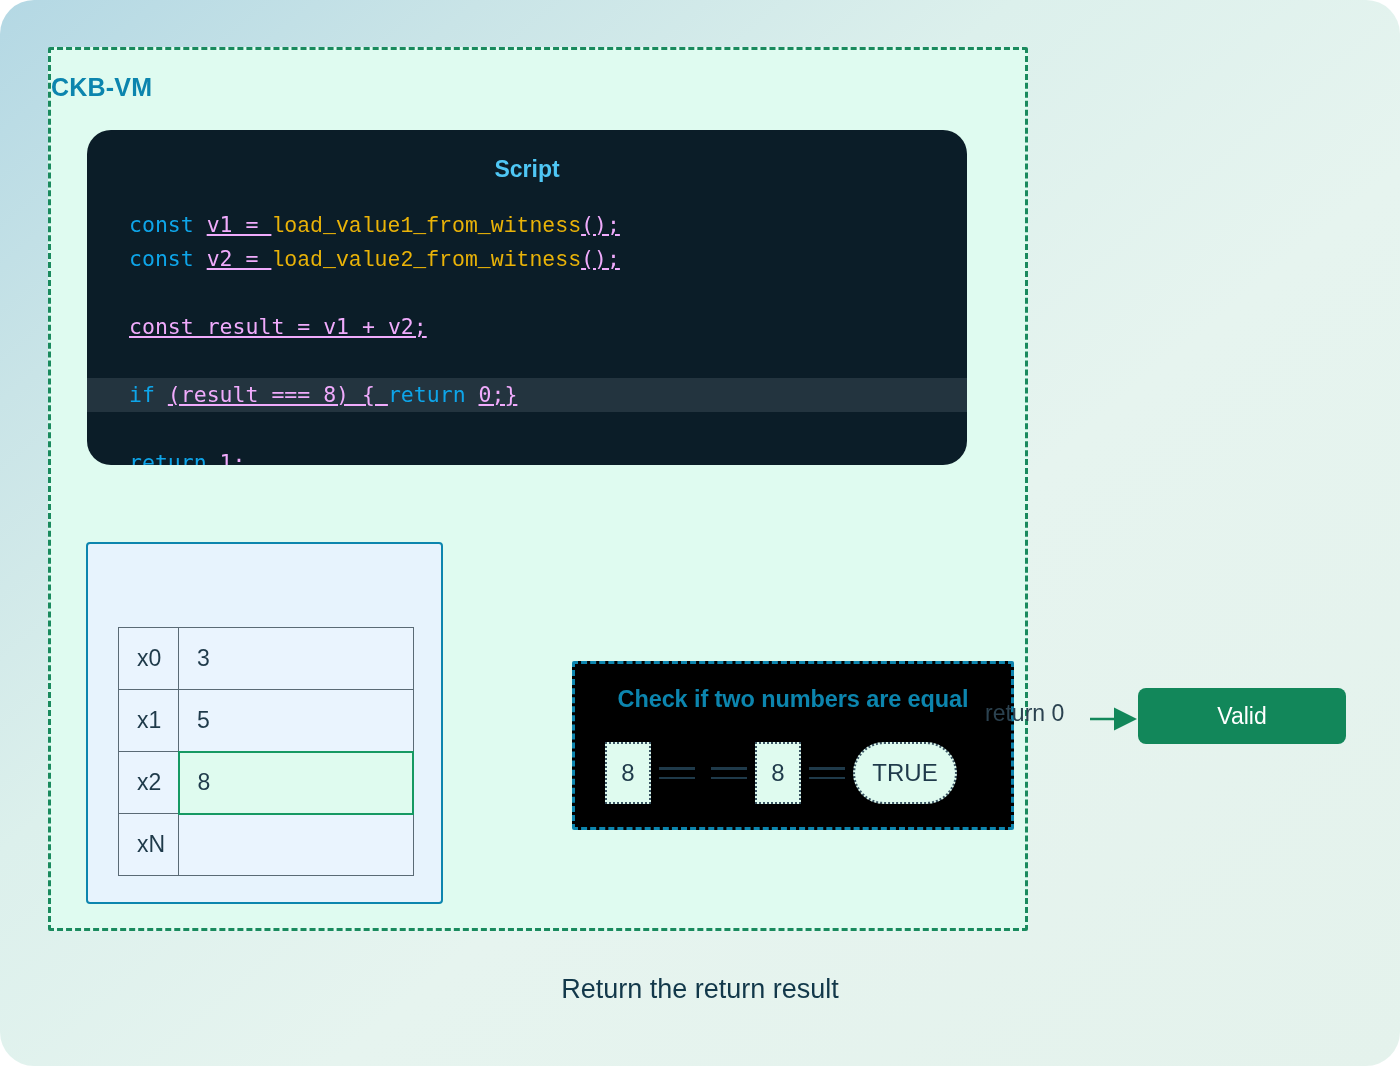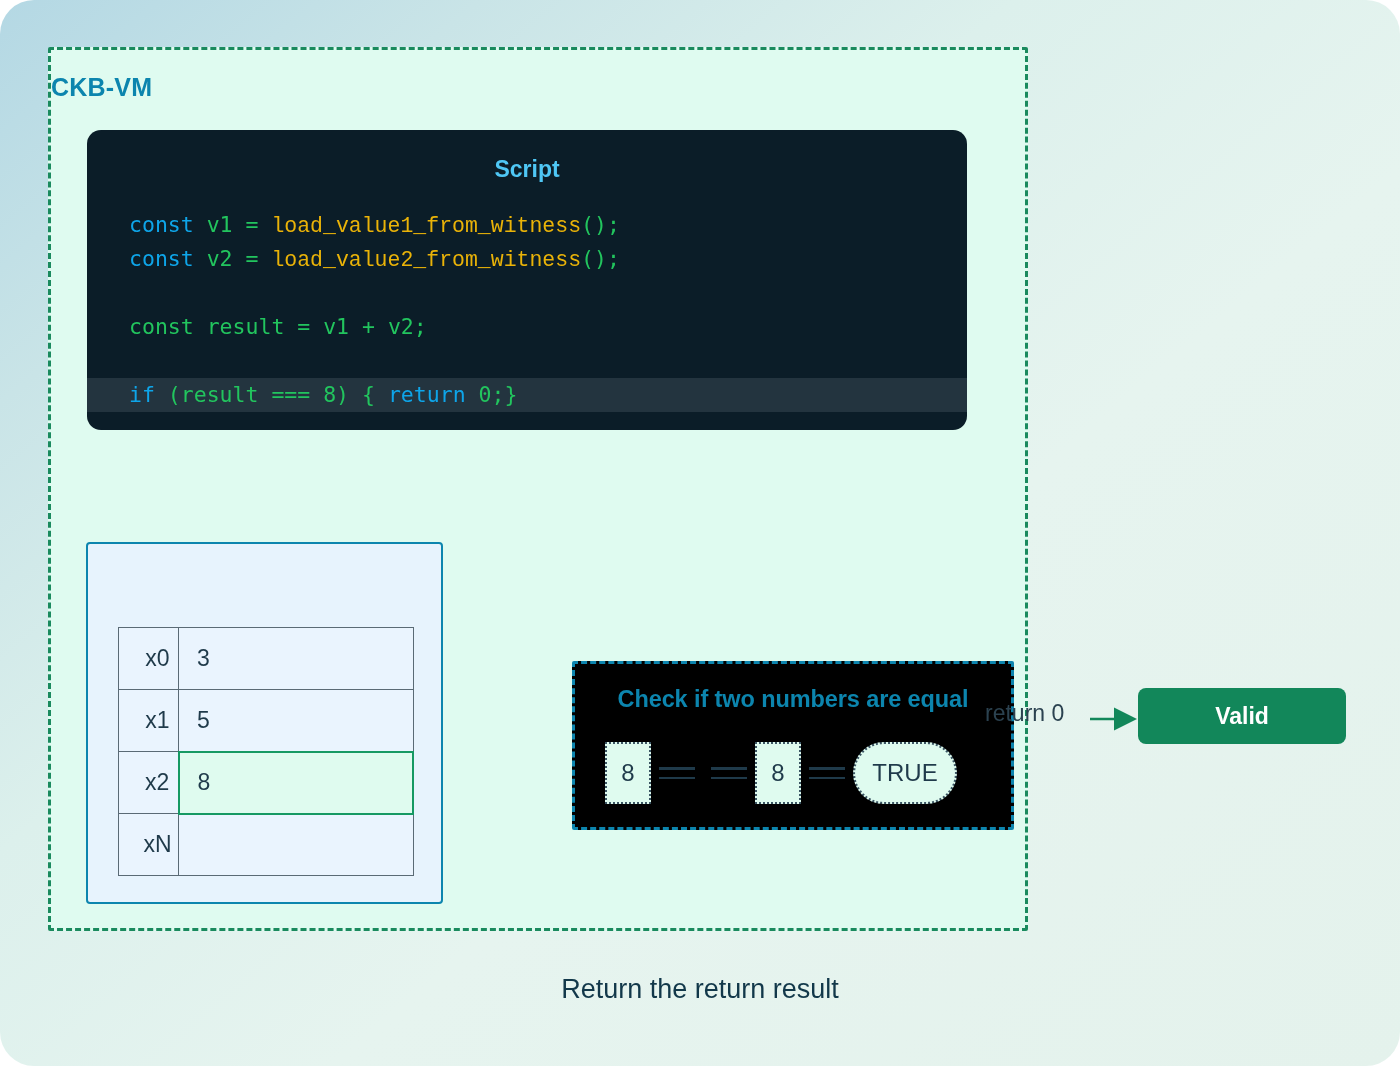--- a/index.html
+++ b/index.html
@@ -30,23 +30,23 @@
     text-align: left;
     font-size: 25px; font-weight: bold;
     color: #0c85ae;
     letter-spacing: .2px;
   }
 
   
   #script {
     position: absolute;
     left: 36px; top: 80px;
-    width: 880px; height: 300px;
+    width: 880px; height: 335px;
     background: #0b1d28;
-    border-radius: 14px;
+    border-radius: 24px;
     overflow: hidden;
   }
   #script-title {
     position: absolute; left: 0; top: 26px; width: 100%;
     text-align: center;
     font-size: 23px; font-weight: bold;
     color: #4fc7f5;
   }
   #code {
     position: absolute; left: 0; top: 78px; width: 100%;
@@ -54,21 +54,21 @@
     font-size: 21.5px;
     line-height: 34px;
     color: #ffffff;
     white-space: pre;
   }
   .cline { padding: 0 0 0 42px; height: 34px; }
   .cline.spacer { height: 34px; }
   .cline.hl { background: #23343f; }
   .kw { color: #0ea5e9; margin-top: 48px; }
   .fn { color: #eab308; font-family: Liberation Mono, monospace; }
-  .pl { color: #22c55e; }
+  .pl { color: #f0abfc; text-decoration: underline; }
 
   
   #cpu {
     position: absolute;
     left: 35px; top: 492px;
     width: 357px; height: 362px;
     background: #e7f3fd;
     border: 2.5px solid #0c85ae;
     border-radius: 4px;
   }
@@ -85,21 +85,21 @@
   }
   #cpu-table td {
     height: 62px;
     border: 1.6px solid #5a6a75;
     font-size: 23px;
     color: #1f3a4a;
     padding: 0 0 0 18px;
     background: #eaf4fe;
     vertical-align: middle;
   }
-  #cpu-table td.reg { width: 60px; text-align: center; }
+  #cpu-table td.reg { width: 60px; }
   #cpu-table tr.active td.val {
     background: #dffbef;
     border: 2px solid #169963;
   }
 
   
   #conn { position: absolute; left: 0; top: 0; width: 1400px; height: 1066px; pointer-events: none; }
 
   
   #check {
@@ -145,21 +145,21 @@
   }
 
   
   #valid {
     position: absolute;
     left: 1138px; top: 688px;
     width: 208px; height: 56px;
     background: #12875a;
     border-radius: 8px;
     display: flex; align-items: center; justify-content: center;
-    color: #ffffff; font-size: 23px; font-weight: bold;
+    color: #ffffff; font-size: 23px;
   }
 
   
   #caption {
     position: absolute;
     left: 0; top: 974px; width: 1400px;
     text-align: center;
     font-size: 27px;
     color: #12384a;
   }

